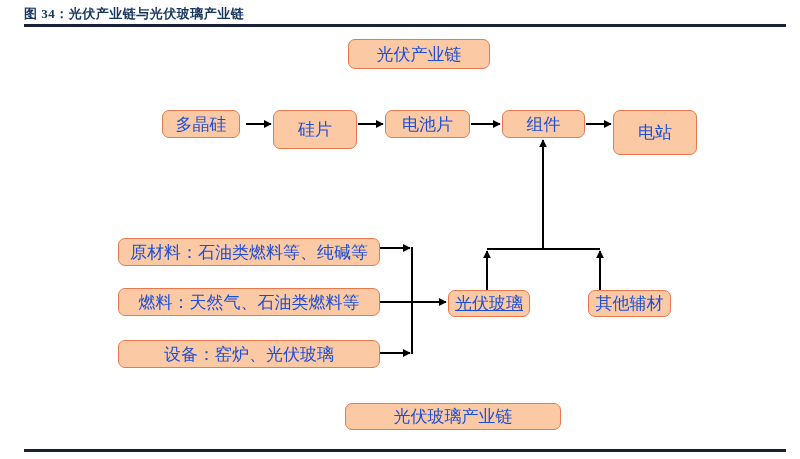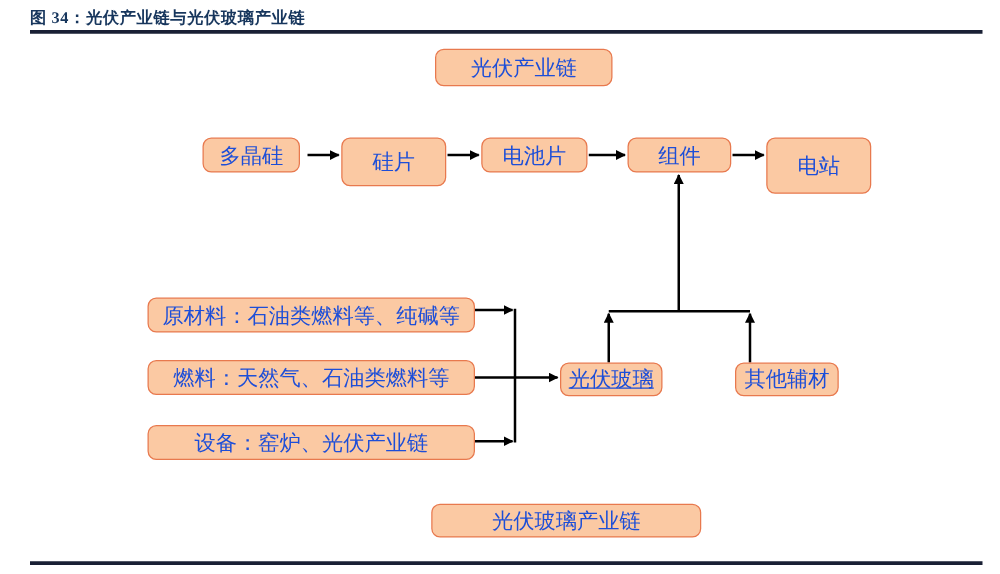--- a/index.html
+++ b/index.html
@@ -78,20 +78,20 @@
 <div class="node" style="left:348px;top:39px;width:142px;height:30px;">光伏产业链</div>
 
 <div class="node" style="left:162px;top:110px;width:78px;height:28px;">多晶硅</div>
 <div class="node" style="left:273px;top:110px;width:84px;height:39px;">硅片</div>
 <div class="node" style="left:385px;top:110px;width:85px;height:28px;">电池片</div>
 <div class="node" style="left:502px;top:110px;width:83px;height:28px;">组件</div>
 <div class="node" style="left:613px;top:110px;width:84px;height:45px;">电站</div>
 
 <div class="node" style="left:118px;top:238px;width:262px;height:28px;">原材料：石油类燃料等、纯碱等</div>
 <div class="node" style="left:118px;top:288px;width:262px;height:28px;">燃料：天然气、石油类燃料等</div>
-<div class="node" style="left:118px;top:340px;width:262px;height:28px;">设备：窑炉、光伏产业链</div>
+<div class="node" style="left:118px;top:340px;width:262px;height:28px;">设备：窑炉、光伏玻璃</div>
 
 <div class="node" style="left:448px;top:290px;width:82px;height:27px;text-decoration:underline;">光伏玻璃</div>
 <div class="node" style="left:560px;top:290px;width:83px;height:27px;margin-left:28px;">其他辅材</div>
 
 <div class="node" style="left:345px;top:403px;width:216px;height:27px;">光伏玻璃产业链</div>
 
 <div class="rule rule-bottom"></div>
 
 </body></html>

